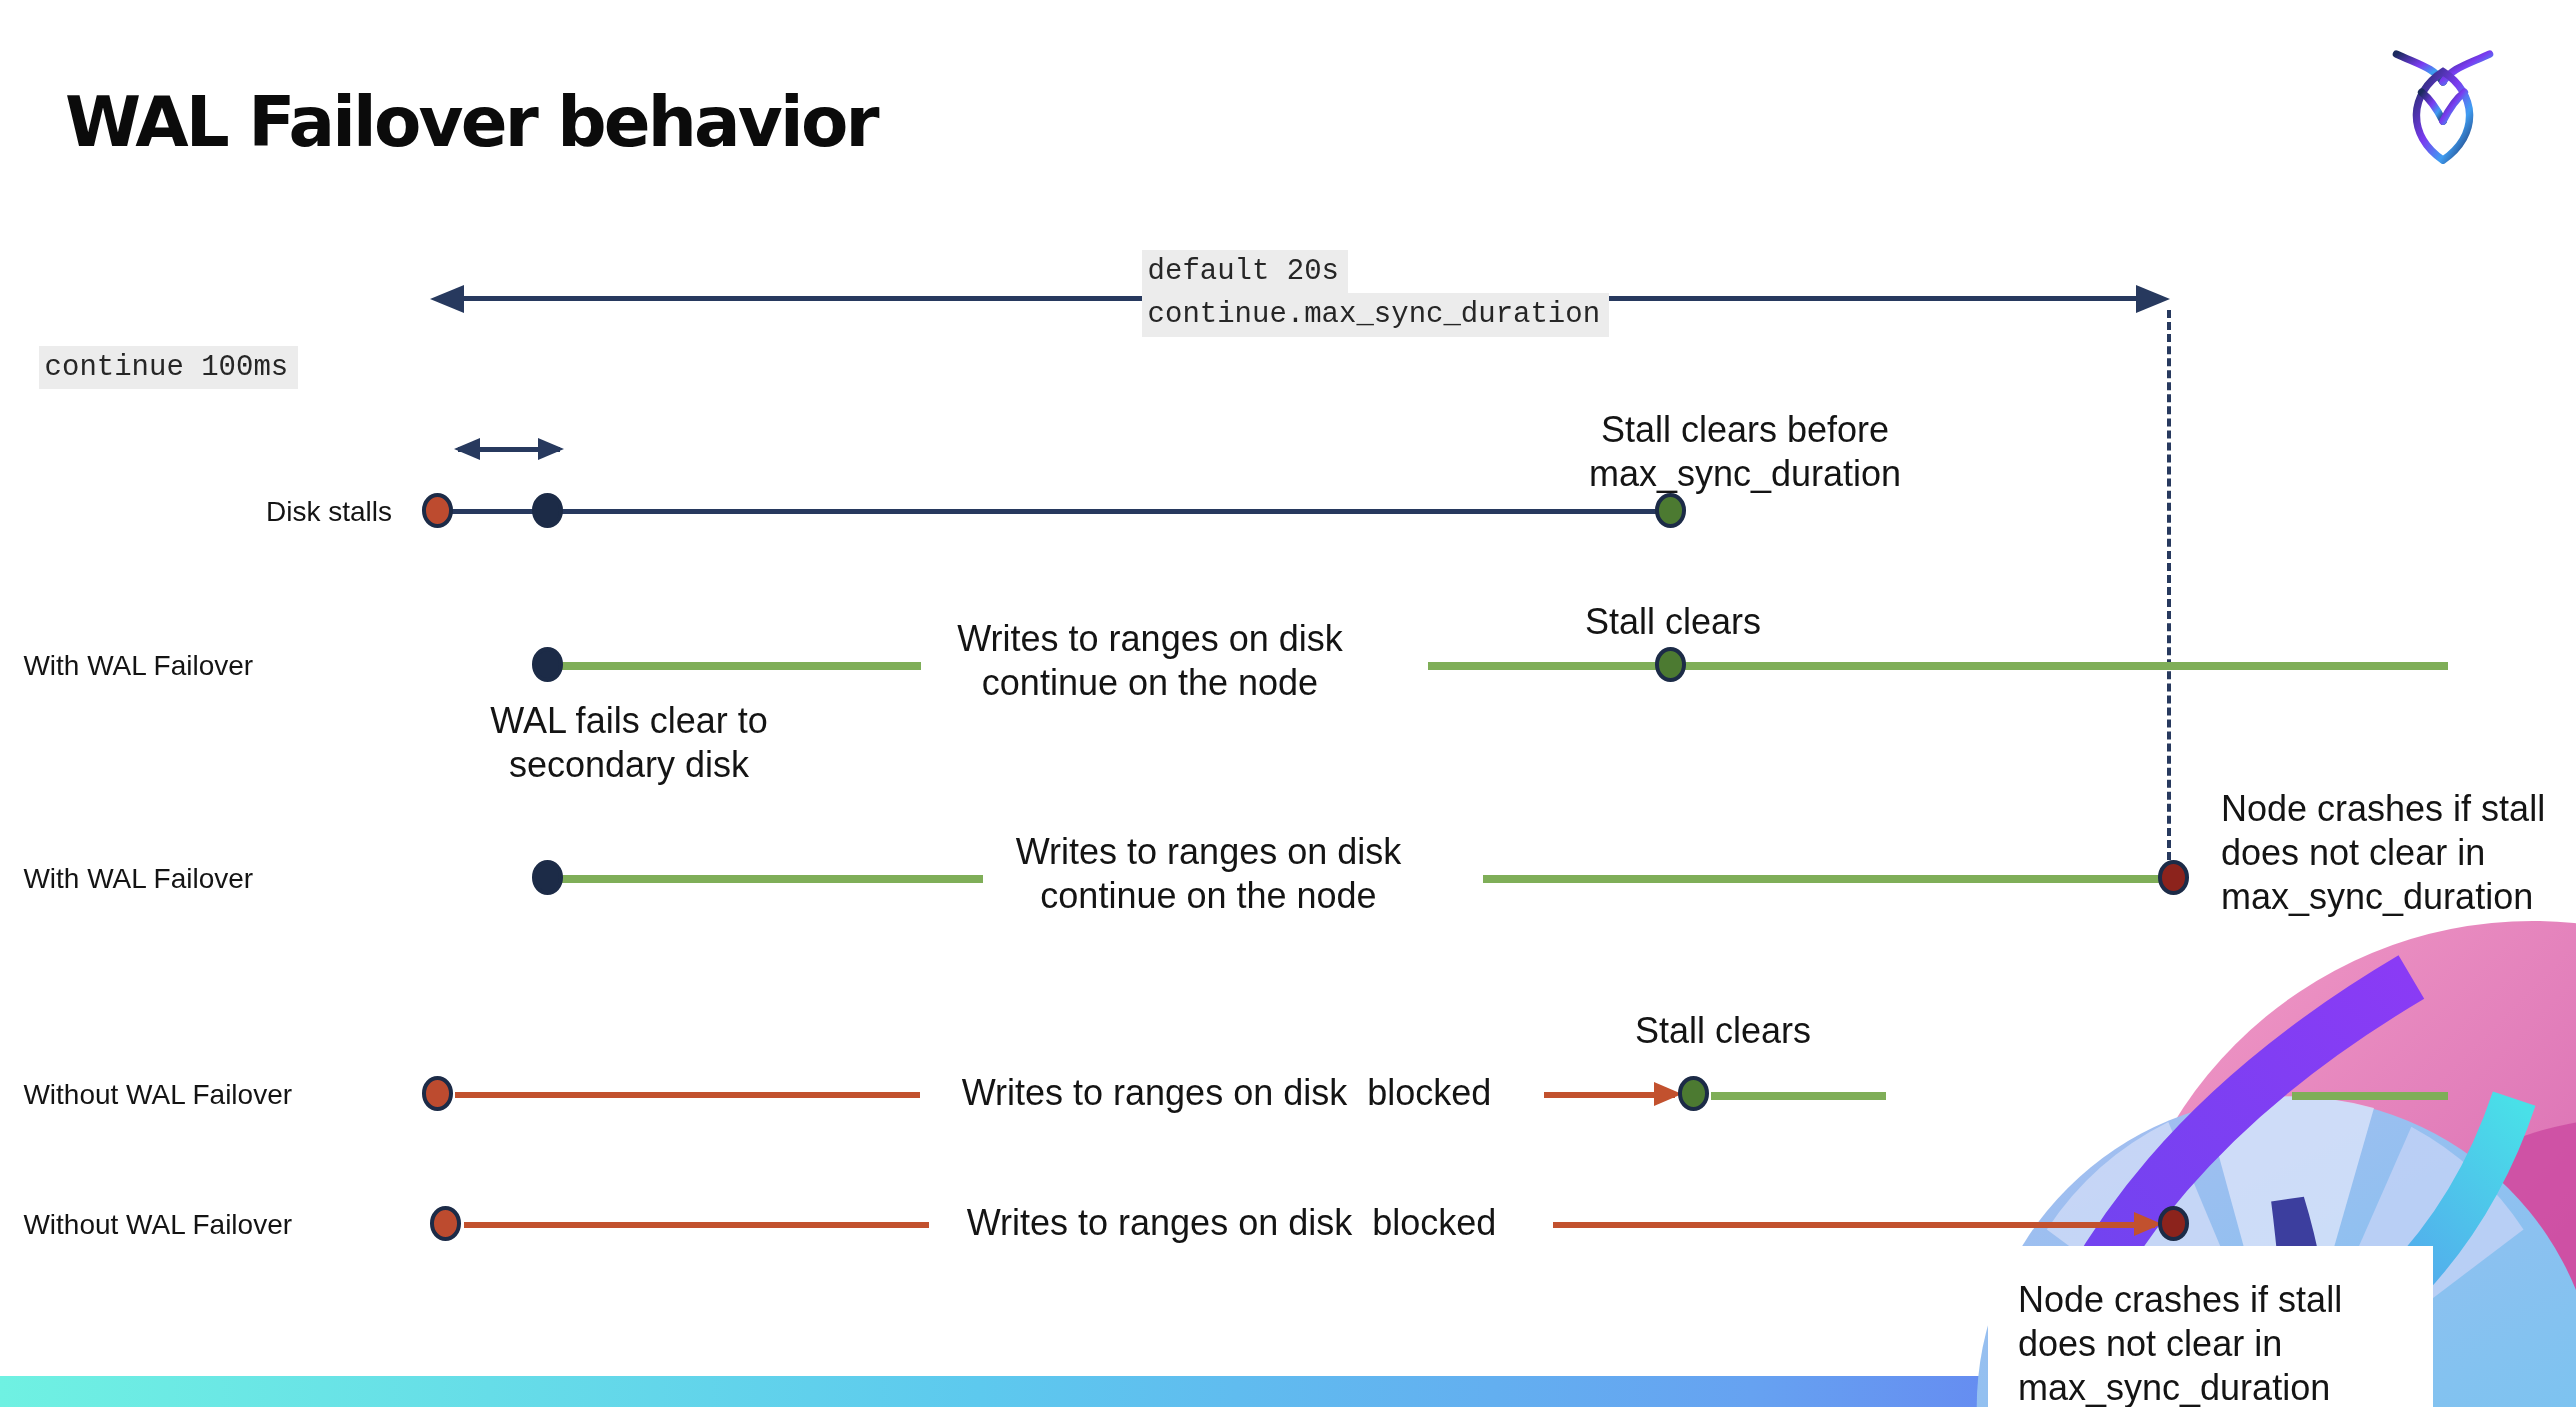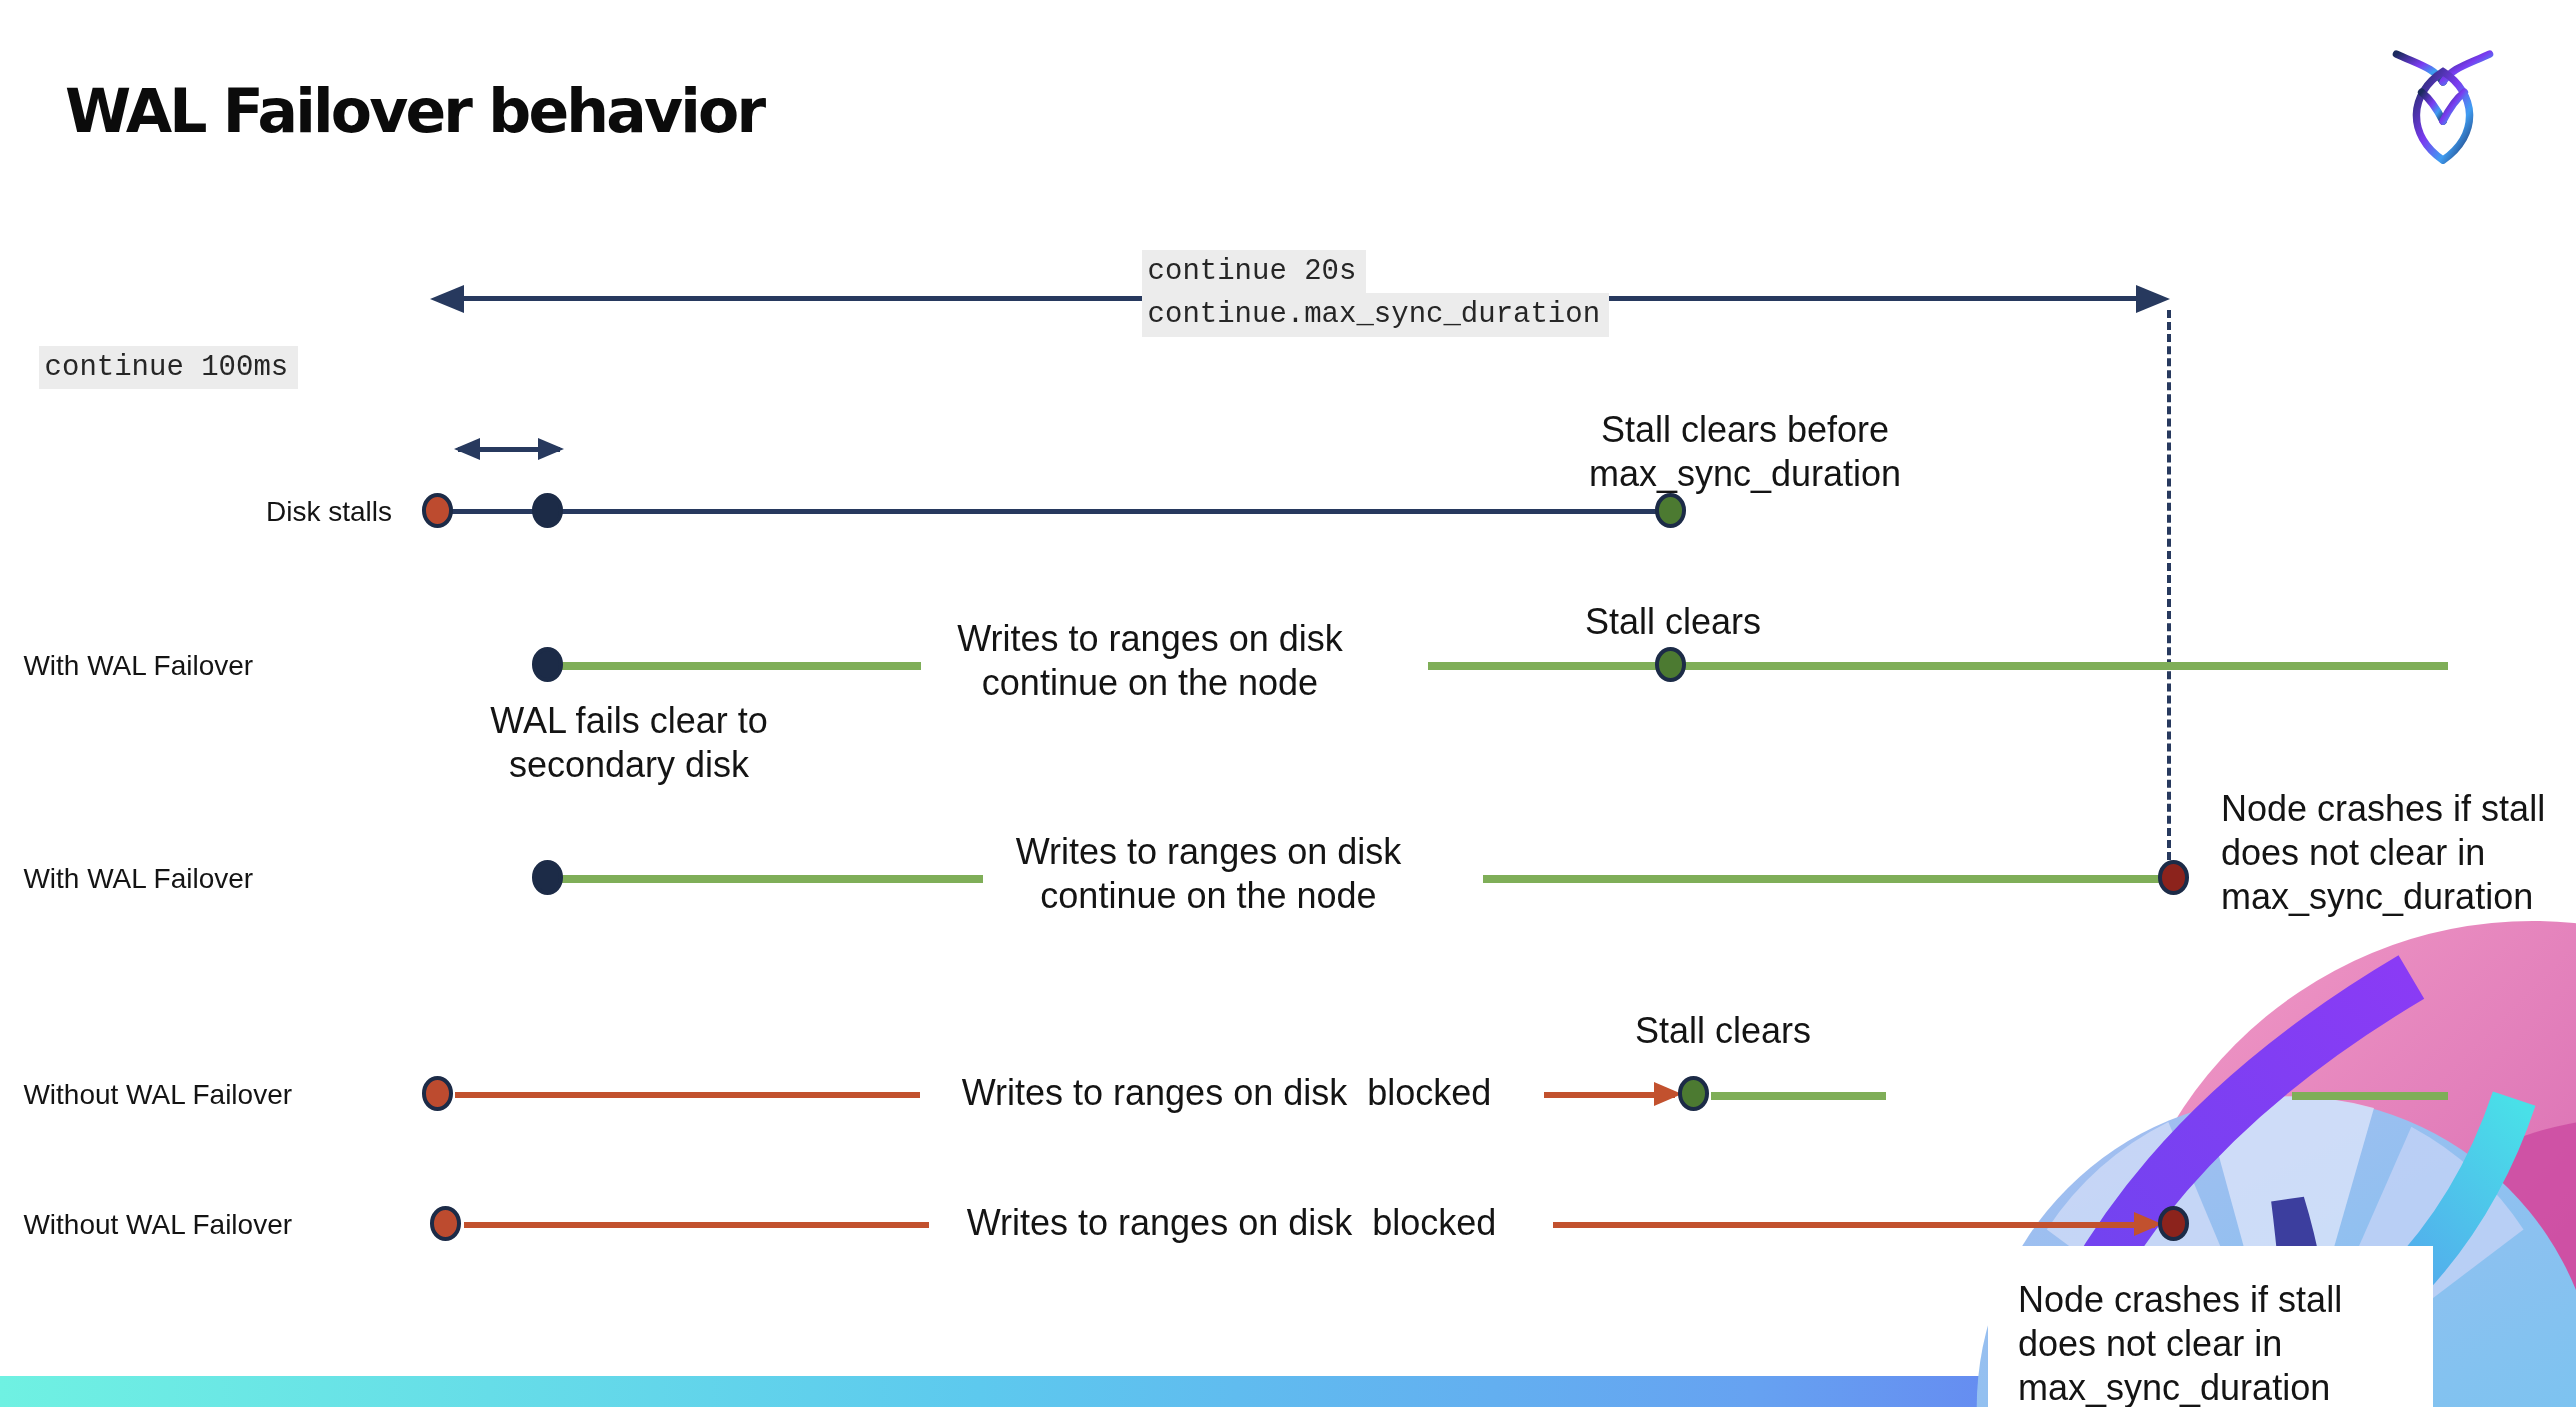--- a/index.html
+++ b/index.html
@@ -1,20 +1,20 @@
 <!DOCTYPE html>
 <html style="--navy: #1c2b47; --line-navy: #27395e; --green-line: #7fae58; --green-dot: #4c7a31; --red-dot: #bd4b2f; --red-line: #c2512e; --dark-red: #8c231c; --label-bg: #ececec; --text: #161616; --bar-aqua: #6ff1e2; --bar-sky: #5dc9ee; --bar-blue: #66a2f1; --bar-violet: #6457f0;font-size:15px"><head>
 <meta charset="utf-8">
 <style>
   html,body{margin:0;padding:0;background:#fff;}
   .canvas{position:relative;width:2576px;height:1408px;background:#fff;overflow:hidden;
           font-family:"Liberation Sans",sans-serif;color:var(--text,#161616);}
 
   .title{position:absolute;left:65px;top:36px;font-family:"DejaVu Sans","Liberation Sans",sans-serif;
-         font-size:60px;font-weight:bold;letter-spacing:-2.8px;color:#0b0b0b;z-index:4;}
+         font-size:69px;font-weight:bold;letter-spacing:-2.8px;color:#0b0b0b;z-index:4;}
 
   .logo{position:absolute;left:2389px;top:39px;z-index:4;}
 
   
   .cfg{position:absolute;font-family:"Liberation Mono","DejaVu Sans Mono",monospace;
        font-size:29px;line-height:37px;color:#262626;z-index:5;}
   .cfg span{display:table;background:var(--label-bg);padding:2.8px 9.3px 3.7px 5.6px;white-space:pre;}
 
   
   .arrow{position:absolute;height:37px;z-index:3;}
@@ -84,21 +84,21 @@
     </g>
   </svg>
 
   <div class="arrow" style="left:430px;top:280px;width:1740px;">
     <div class="aline"></div>
     <div class="ah ah-l"></div>
     <div class="ah ah-r"></div>
   </div>
 
   <div class="cfg" style="left:1142px;top:250px;">
-    <span>continue 20s</span>
+    <span>default 20s</span>
     <span>continue.max_sync_duration</span>
   </div>
 
   <div class="cfg" style="left:39px;top:346px;">
     <span>continue 100ms</span>
   </div>
 
   <div class="arrow small" style="left:454px;top:434px;width:110px;">
     <div class="aline"></div>
     <div class="ah ah-l"></div>

